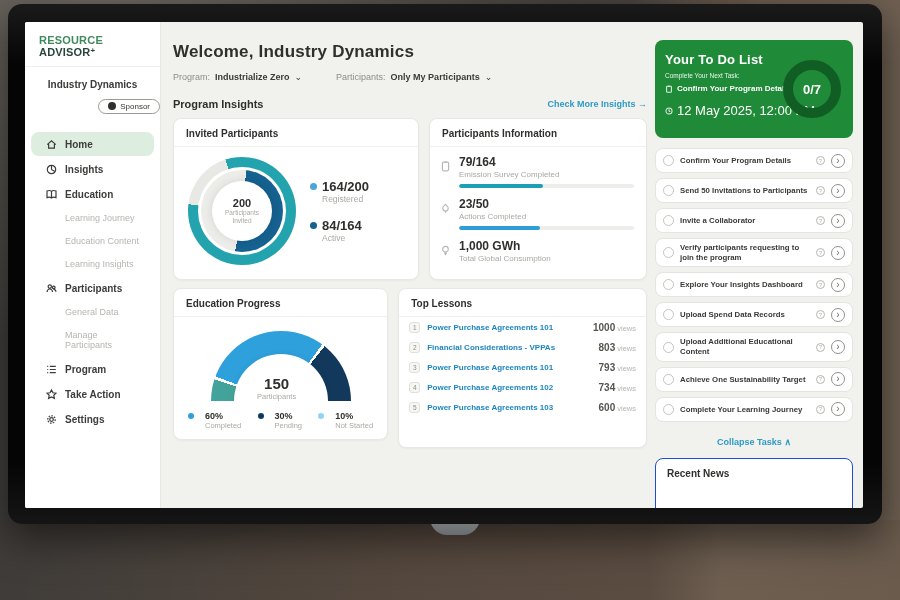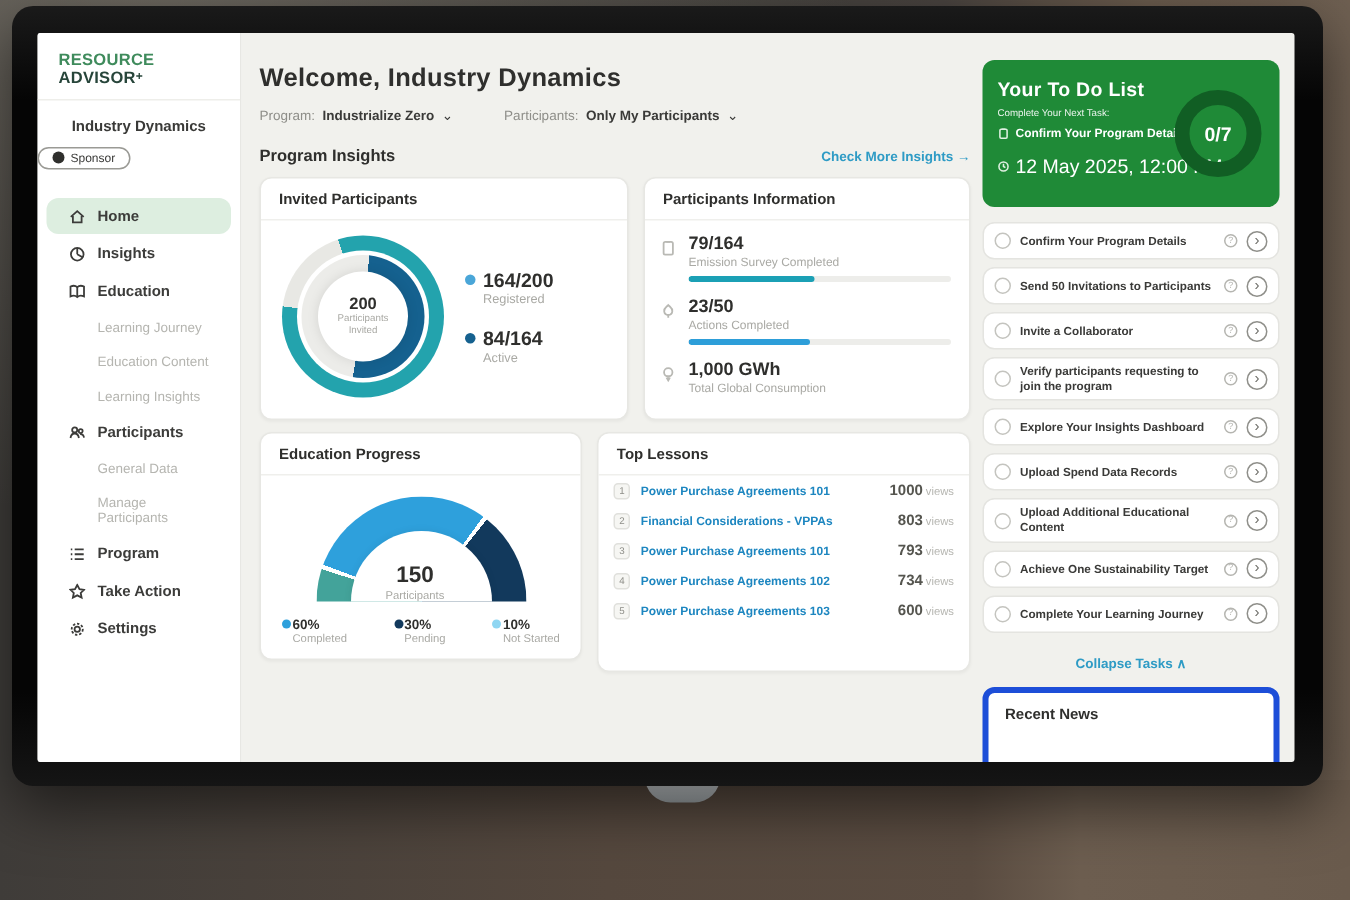--- a/index.html
+++ b/index.html
@@ -20,21 +20,21 @@
   .screen { position:absolute; left:17px; top:18px; width:838px; height:486px;
       background:#f1f1ed; overflow:hidden; border-radius:2px; }
 
   
   .sidebar { position:absolute; left:0; top:0; width:136px; height:100%;
       background:#ffffff; border-right:1px solid #e7e7e3; }
   .logo { padding:12px 4px 8px 14px; font-size:11px; font-weight:bold; letter-spacing:0.2px;
       border-bottom:1px solid #eeeeea; }
   .logo .lg-p { color:#3f8b5c; } .logo .lg-s { color:#27453a; } .logo .lg-x { color:#27453a; font-size:8px; vertical-align:top; }
   .org { text-align:center; font-size:10px; font-weight:bold; color:#3a3a38; margin-top:12px; }
-  .badge-wrap { text-align:left; margin-top:6px; }
+  .badge-wrap { text-align:right; margin-top:6px; }
   .badge { display:inline-flex; align-items:center; gap:4px; border:1px solid #9a9a95; border-radius:10px;
       padding:2px 9px; font-size:8px; color:#3a3a38; background:#fff; cursor:pointer; }
   .badge .bdot { width:8px; height:8px; background:#2f2f2d; border-radius:50%; display:inline-block; color:#fff;
       font-size:6px; line-height:8px; text-align:center; }
   .nav { margin-top:18px; }
   .nav-item { display:flex; align-items:center; gap:8px; padding:6px 8px 6px 14px; margin:1px 6px;
       font-size:10px; font-weight:bold; color:#3c3c3a; cursor:pointer; border-radius:8px; }
   .nav-item.active { background:#ddeee0; }
   .nav-item.sub { font-weight:normal; color:#b5b5b0; padding-left:34px; font-size:9px; }
   .nav-icon { width:12px; height:12px; display:inline-flex; align-items:center; justify-content:center; }
@@ -89,21 +89,21 @@
   .card-edu { width:218px; height:152px; }
   .gauge-wrap { position:relative; display:flex; justify-content:center; padding-top:14px; }
   .gauge { position:relative; width:140px; height:70px; overflow:hidden; }
   .g1 { position:absolute; left:0; top:0; width:140px; height:140px; border-radius:50%; }
   .g2 { position:absolute; left:23px; top:23px; width:94px; height:94px; border-radius:50%; background:#fff;
       box-shadow:0 0 6px rgba(0,0,0,0.07); }
   .g-center { position:absolute; left:0; right:8px; bottom:0; text-align:center; }
   .g-center .cv { font-size:15px; font-weight:bold; color:#2f2f2d; }
   .g-center .cl { font-size:7.5px; color:#a9a9a4; }
   .gauge-legend { display:flex; justify-content:space-between; padding:10px 14px 0; }
-  .gl-item { display:flex; gap:1px; }
+  .gl-item { display:flex; gap:11px; }
   .gl-dot { width:6px; height:6px; border-radius:50%; margin-top:2px; }
   .gl-val { font-size:9px; font-weight:bold; color:#2f2f2d; }
   .gl-lab { font-size:7.5px; color:#a9a9a4; }
 
   
   .card-lessons { width:252px; height:160px; }
   .lesson-row { display:flex; align-items:center; gap:7px; padding:5px 10px 4px; }
   .rank { width:11px; height:11px; border:1px solid #e0e0dc; background:#f6f6f3; border-radius:3px;
       font-size:6.5px; color:#8e8e89; display:flex; align-items:center; justify-content:center; }
   .lesson-title { flex:1; font-size:8px; font-weight:bold; color:#1d86c0; cursor:pointer; }
@@ -128,21 +128,21 @@
       display:flex; align-items:center; gap:6px; padding:4px 7px; cursor:pointer; }
   .t-check { width:11px; height:11px; min-width:11px; border:1px solid #c4c4bf; border-radius:50%; background:#fff; cursor:pointer; }
   .t-label { flex:1; font-size:7.8px; font-weight:bold; color:#3a3a38; line-height:1.25; }
   .t-info { width:9px; height:9px; min-width:9px; border:1px solid #b5b5b0; border-radius:50%; color:#b5b5b0;
       font-size:6px; display:flex; align-items:center; justify-content:center; }
   .t-go { width:14px; height:14px; min-width:14px; border:1.2px solid #8f8f8a; border-radius:50%; color:#6f6f6a;
       font-size:10px; line-height:12px; text-align:center; cursor:pointer; }
   .collapse { position:absolute; left:0; top:415px; width:198px; text-align:center;
       font-size:9px; font-weight:bold; color:#2e9bc5; cursor:pointer; }
   .news-card { position:absolute; left:0; top:436px; width:198px; height:60px; background:#fff;
-      border:4px solid #1d4ed8; border-radius:8px; padding:9px 11px; }
+      border:1px solid #1d4ed8; border-radius:8px; padding:9px 11px; }
   .news-title { font-size:10px; font-weight:bold; color:#2f2f2d; }
 </style>
 </head>
 <body>
 
 <div class="bg-bottom"></div>
 <div class="stand"></div>
 <div class="monitor">
   <div class="screen">
 

